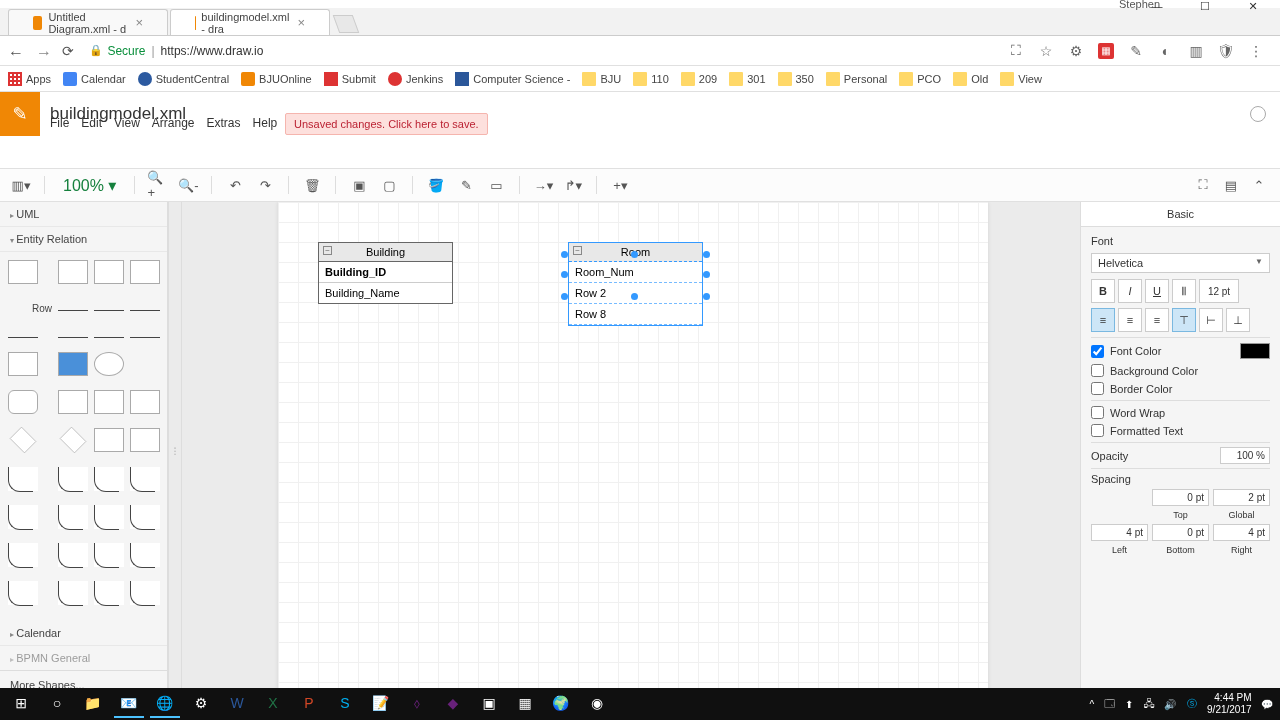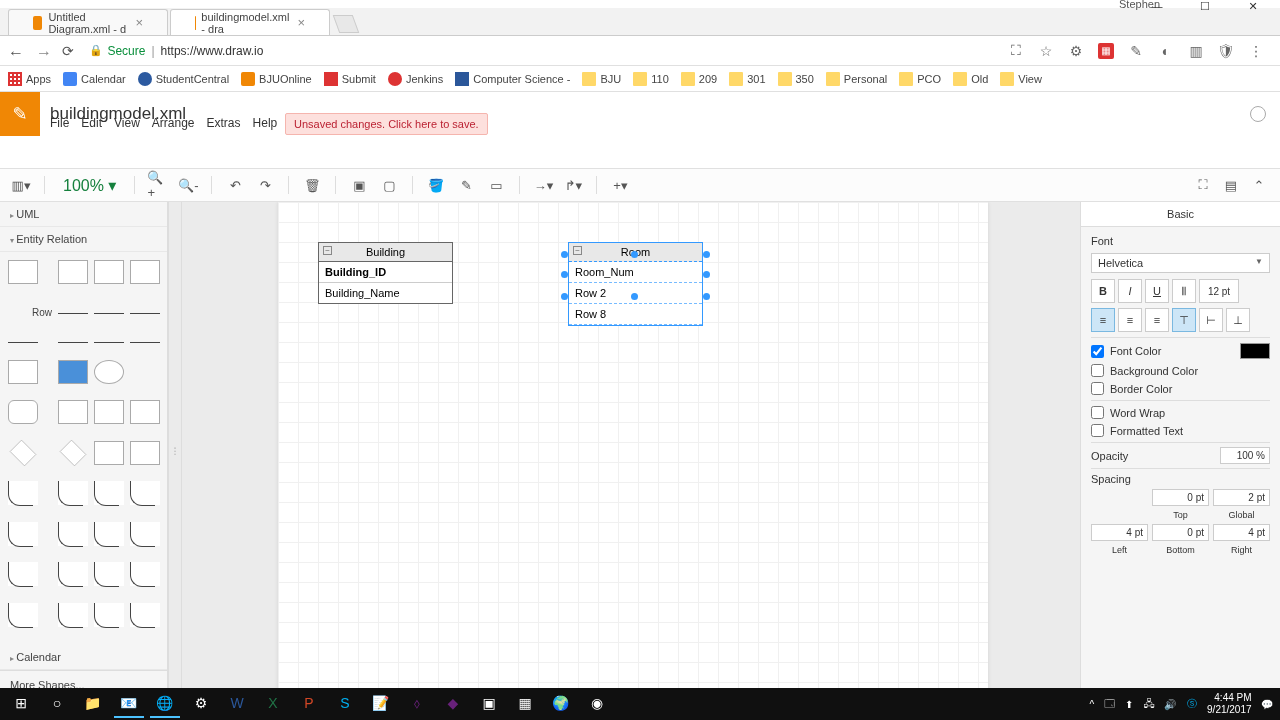--- a/index.html
+++ b/index.html
@@ -338,20 +338,21 @@
       <div class="shape curve"></div>
       <div class="shape curve"></div>
       <div class="shape curve"></div>
       <div class="shape curve"></div>
       <div class="shape curve"></div>
       <div class="shape curve"></div>
       <div class="shape curve"></div>
       <div class="shape curve"></div>
     </div>
     <div class="cat">Calendar</div>
+    <div class="cat" style="border-bottom:none; opacity:0.5;">BPMN General</div>
     <div class="more-shapes">More Shapes...</div>
   </div>
 
   <div class="canvas-wrap">
     <div class="splitter">⋮</div>
     <div class="canvas">
 
       <div class="entity" style="left:40px; top:40px; width:135px;">
         <div class="entity-header">
           <span class="collapse">−</span>

